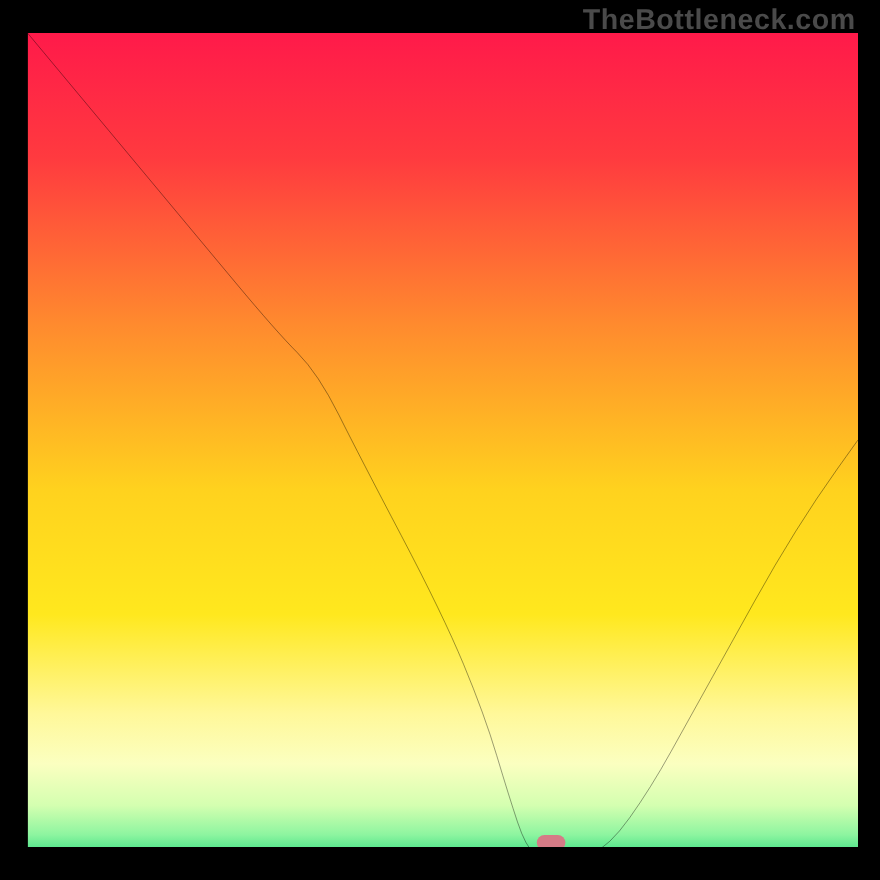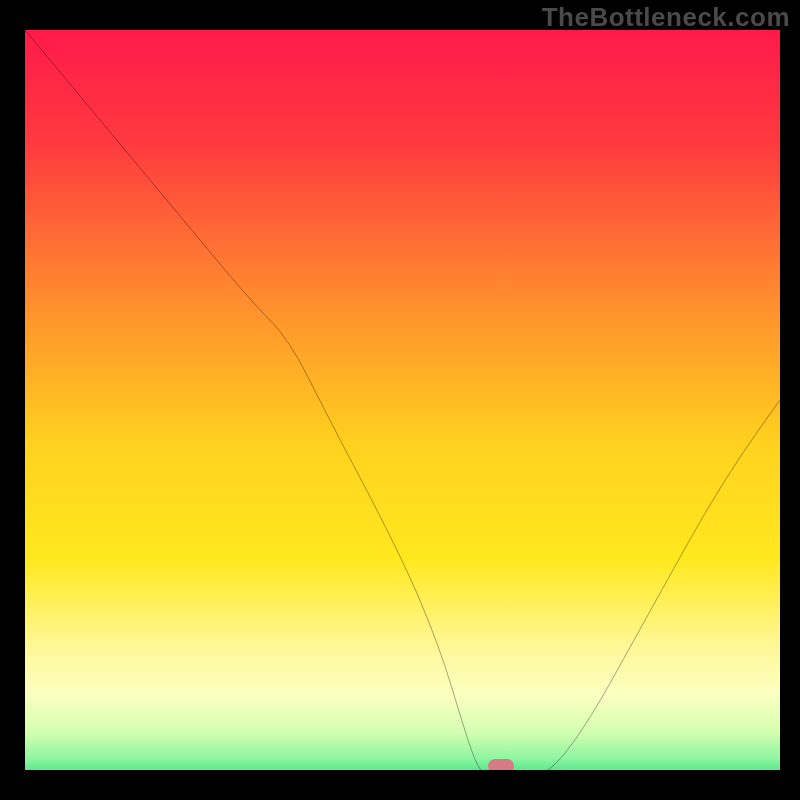--- a/index.html
+++ b/index.html
@@ -13,21 +13,21 @@
   }
   .frame {
     position: relative;
     width: 800px;
     height: 800px;
     background: #000;
   }
   .watermark {
     position: absolute;
     top: 2px;
-    right: 10px;
+    right: 22px;
     color: #4a4a4a;
     font-size: 26px;
     font-weight: bold;
     letter-spacing: 0.5px;
     z-index: 3;
   }
   .plot-area {
     position: absolute;
     left: 25px;
     top: 30px;

